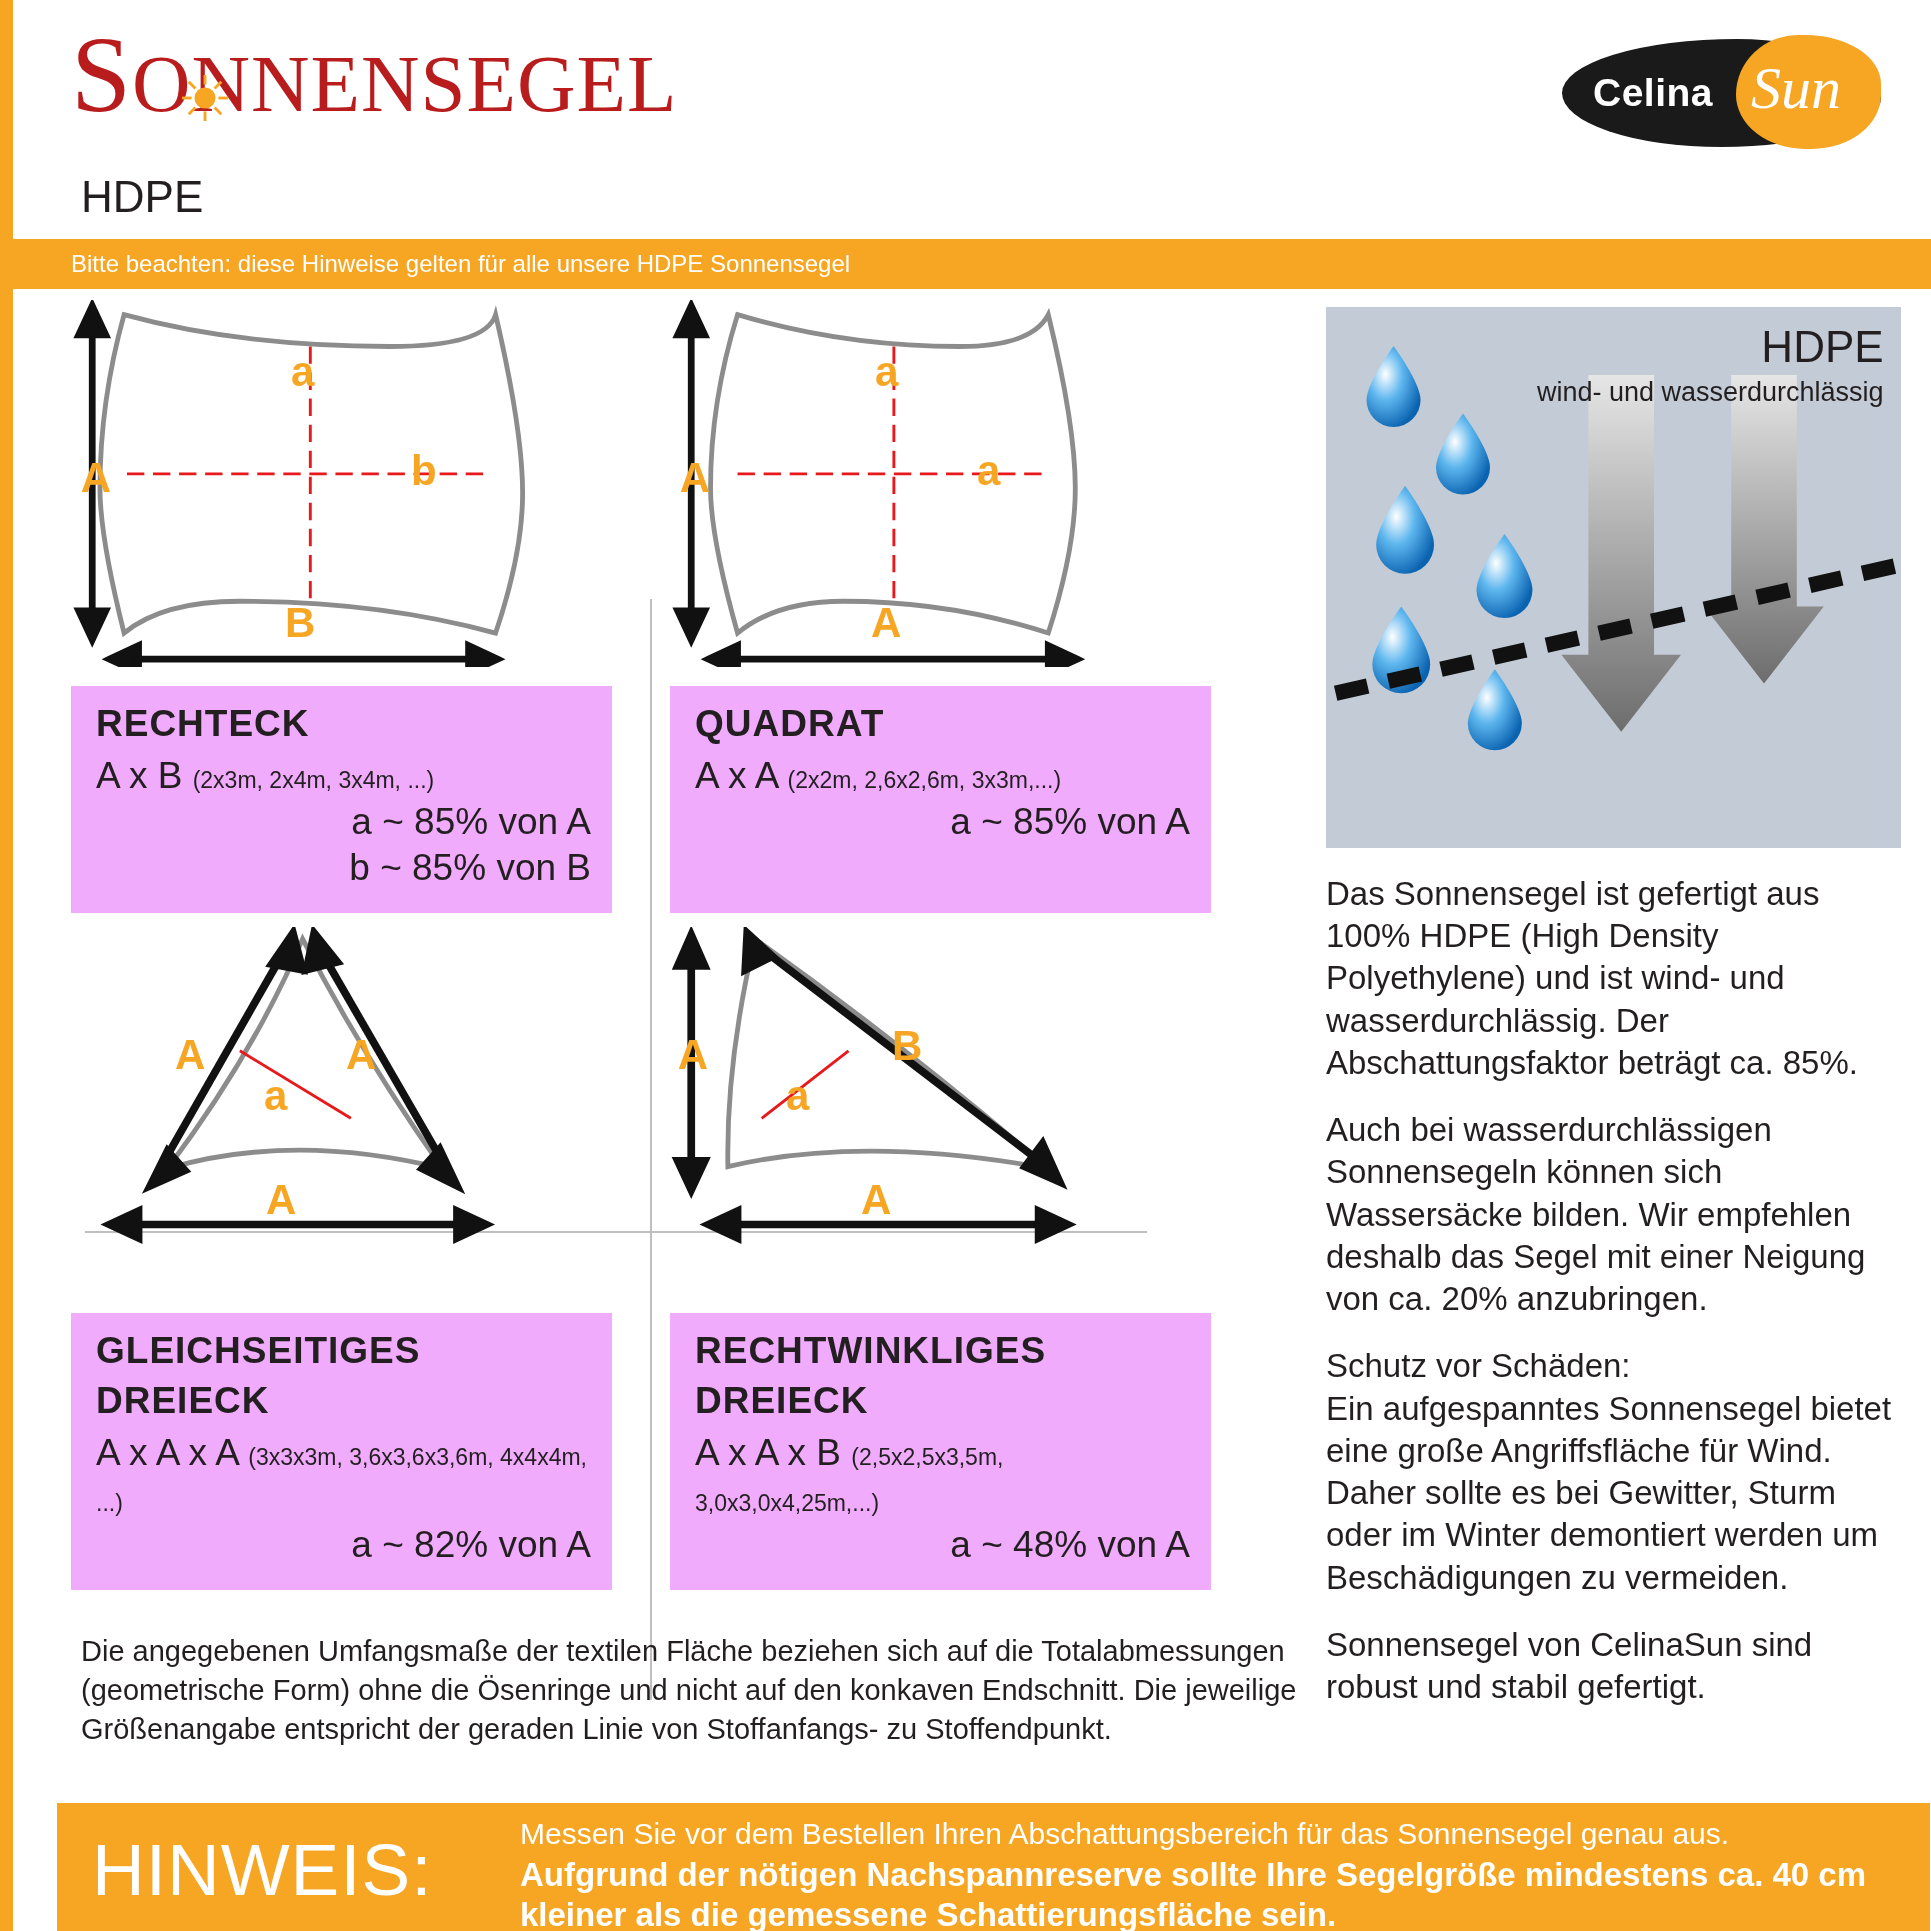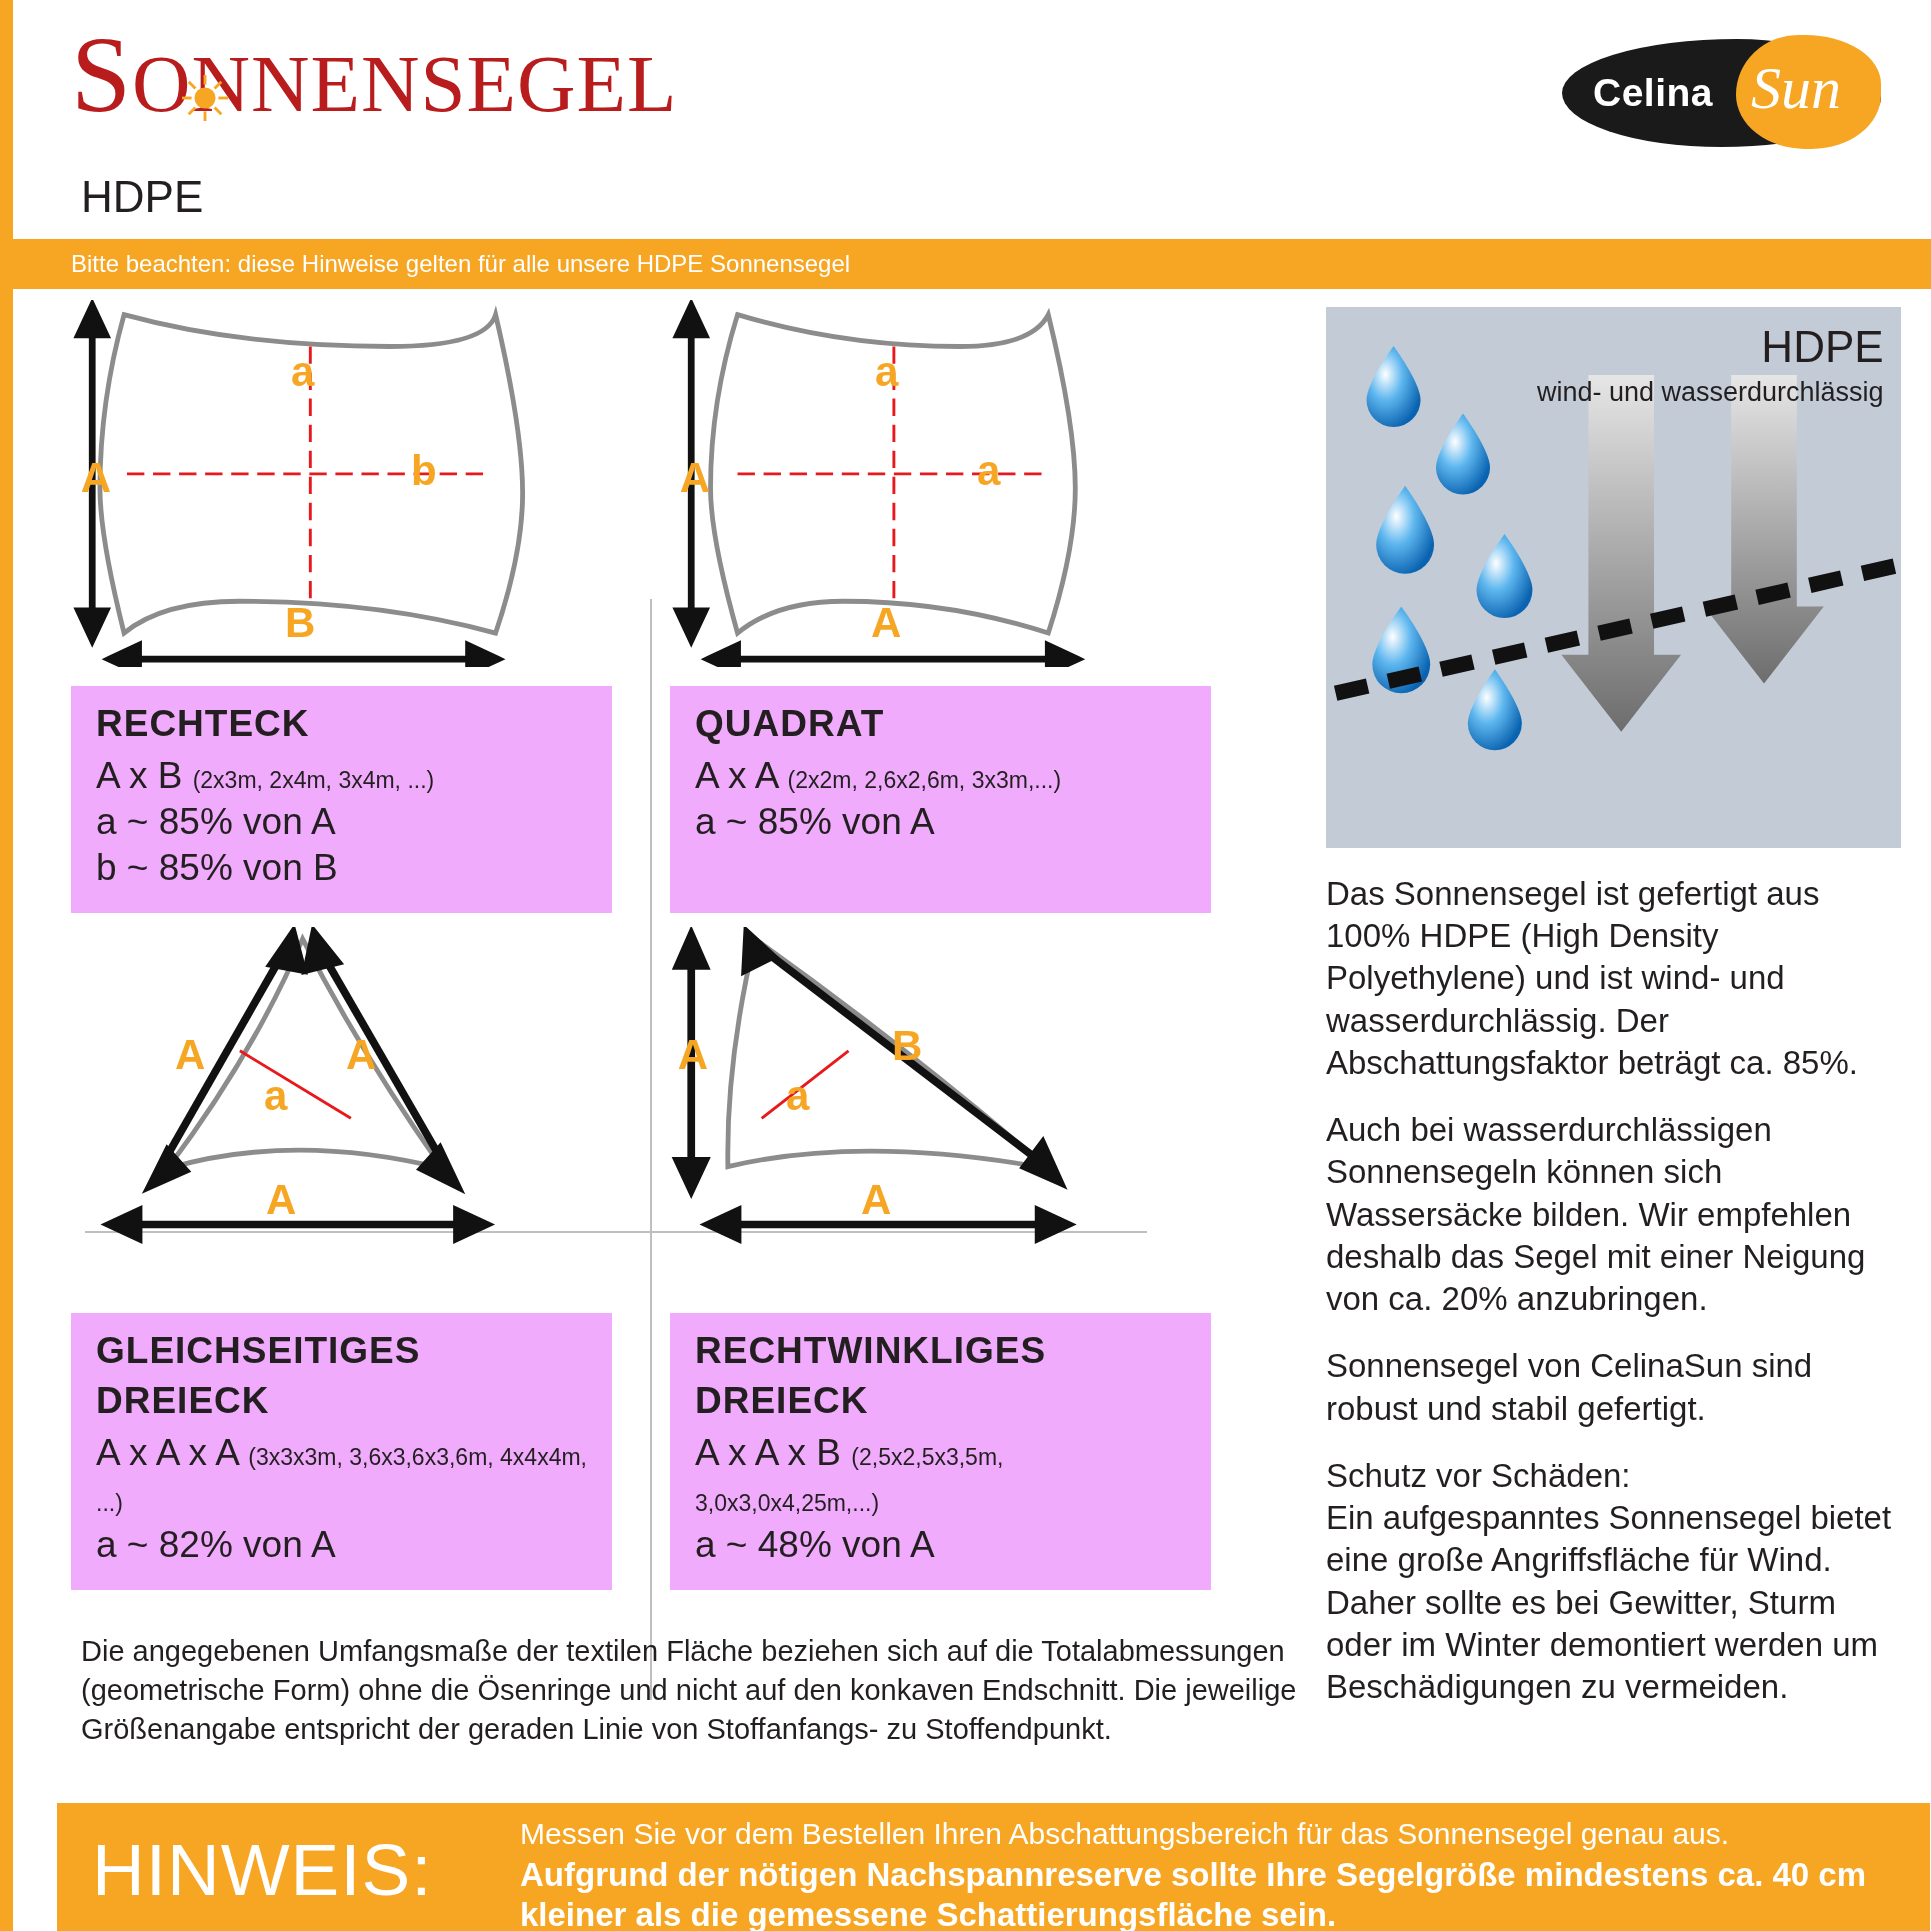--- a/index.html
+++ b/index.html
@@ -82,21 +82,21 @@
   .shapebox{position:relative;width:579px;height:386px;}
   .infobox{
     position:relative;width:541px;background:#f0abfc;
     padding:17.4px 21px 21px 25px;box-sizing:border-box;
   }
   .infobox h3{
     margin:0 0 7.7px 0;font-size:37px;letter-spacing:1px;font-weight:bold;color:#231f20;
   }
   .infobox .formula{font-size:37px;color:#231f20;line-height:1.25;}
   .infobox .formula .tiny{font-size:23px;}
-  .infobox .line{font-size:37px;color:#231f20;line-height:1.25;}
+  .infobox .line{font-size:37px;color:#231f20;line-height:1.25;text-align:right;}
   .lbl{
     position:absolute;color:#f6a623;font-weight:bold;font-size:42px;
   }
   
   .right-col{position:absolute;left:1313px;top:307px;width:579px;}
   .hdpe-panel{
     position:relative;width:575px;height:541px;background:#c3ccd6;overflow:hidden;
   }
   .hdpe-panel .title{
     position:absolute;right:17.4px;top:15.4px;font-size:44px;color:#231f20;
@@ -328,23 +328,23 @@
 
         <line x1="10" y1="400" x2="590" y2="268" stroke="#111111" stroke-width="16" stroke-dasharray="34,22"></line>
       </svg>
       <div class="title">HDPE</div>
       <div class="sub">wind- und wasserdurchlässig</div>
     </div>
 
     <div class="body-text">
       <p>Das Sonnensegel ist gefertigt aus 100% HDPE (High Density Polyethylene) und ist wind- und wasserdurchlässig. Der Abschattungsfaktor beträgt ca. 85%.</p>
       <p>Auch bei wasserdurchlässigen Sonnensegeln können sich Wassersäcke bilden. Wir empfehlen deshalb das Segel mit einer Neigung von ca. 20% anzubringen.</p>
-      <p>Sonnensegel von CelinaSun sind robust und stabil gefertigt.</p>
       <p style="white-space:pre-line;">Schutz vor Schäden:
 Ein aufgespanntes Sonnensegel bietet eine große Angriffsfläche für Wind. Daher sollte es bei Gewitter, Sturm oder im Winter demontiert werden um Beschädigungen zu vermeiden.</p>
+      <p>Sonnensegel von CelinaSun sind robust und stabil gefertigt.</p>
     </div>
   </div>
 
   <div class="footnote">Die angegebenen Umfangsmaße der textilen Fläche beziehen sich auf die Totalabmessungen (geometrische Form) ohne die Ösenringe und nicht auf den konkaven Endschnitt. Die jeweilige Größenangabe entspricht der geraden Linie von Stoffanfangs- zu Stoffendpunkt.</div>
 
   <div class="hint">
     <div class="word">HINWEIS:</div>
     <div class="l1">Messen Sie vor dem Bestellen Ihren Abschattungsbereich für das Sonnensegel genau aus.</div>
     <div class="l2">Aufgrund der nötigen Nachspannreserve sollte Ihre Segelgröße mindestens ca. 40 cm kleiner als die gemessene Schattierungsfläche sein.</div>
   </div>

